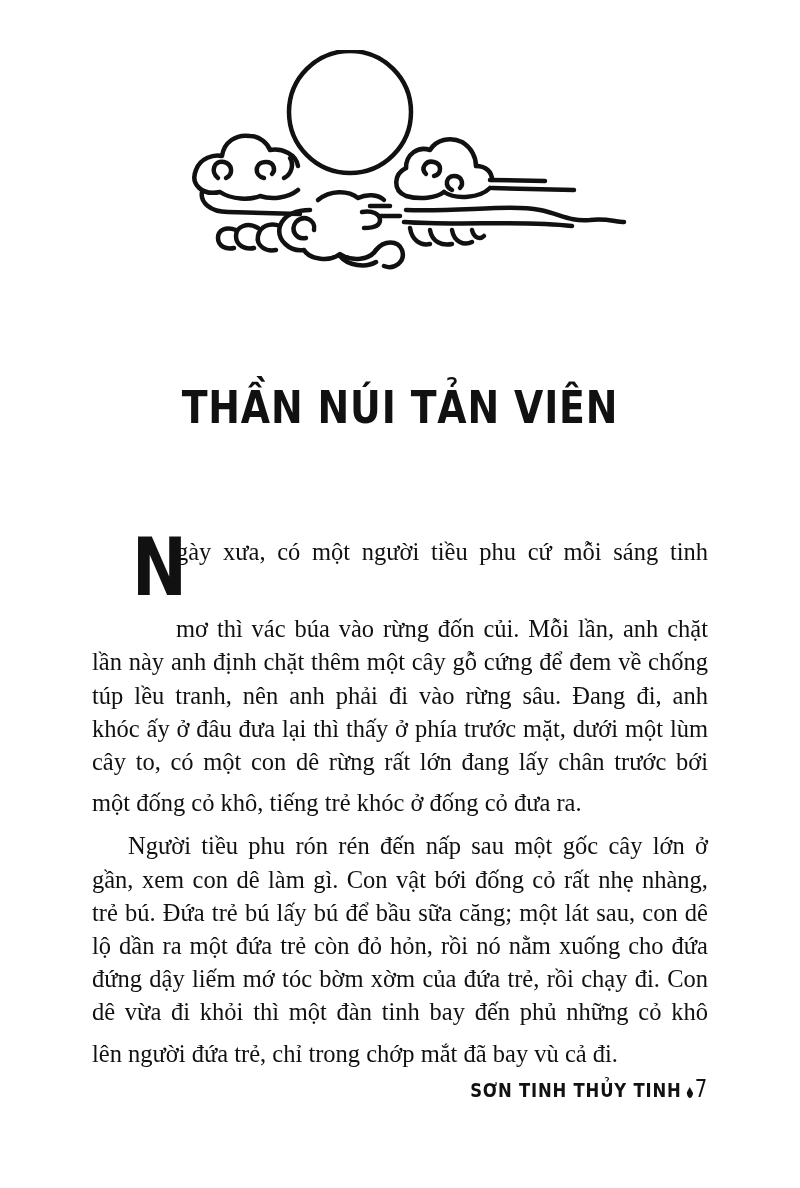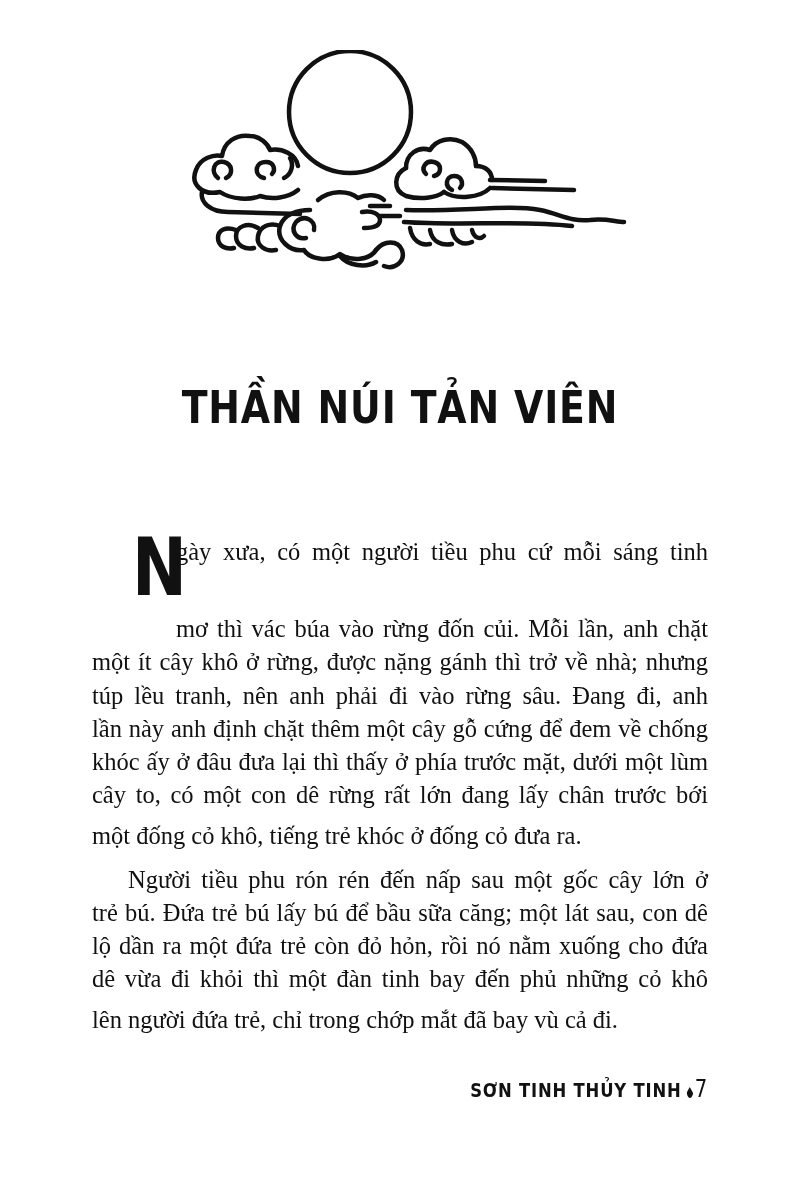--- a/index.html
+++ b/index.html
@@ -165,31 +165,32 @@
   </svg>
 </div>
 
 <div class="title">THẦN NÚI TẢN VIÊN</div>
 
 <div class="body-text">
   <div class="para" style="position:relative;">
     <span class="dropcap">N</span>
     <span class="line dropcap-line">gày xưa, có một người tiều phu cứ mỗi sáng tinh</span>
     <span class="line dropcap-line">mơ thì vác búa vào rừng đốn củi. Mỗi lần, anh chặt</span>
-    <span class="line">một ít cây khô ở rừng, được nặng gánh thì trở về nhà; nhưng</span>
+    <span class="line">lần này anh định chặt thêm một cây gỗ cứng để đem về chống</span>
     <span class="line">túp lều tranh, nên anh phải đi vào rừng sâu. Đang đi, anh</span>
-    <span class="line">lần này anh định chặt thêm một cây gỗ cứng để đem về chống</span>
     <span class="line">khóc ấy ở đâu đưa lại thì thấy ở phía trước mặt, dưới một lùm</span>
     <span class="line">cây to, có một con dê rừng rất lớn đang lấy chân trước bới</span>
     <span class="line last">một đống cỏ khô, tiếng trẻ khóc ở đống cỏ đưa ra.</span>
   </div>
   <div class="para">
     <span class="line indent">Người tiều phu rón rén đến nấp sau một gốc cây lớn ở</span>
+    <span class="line">gần, xem con dê làm gì. Con vật bới đống cỏ rất nhẹ nhàng,</span>
     <span class="line">trẻ bú. Đứa trẻ bú lấy bú để bầu sữa căng; một lát sau, con dê</span>
     <span class="line">lộ dần ra một đứa trẻ còn đỏ hỏn, rồi nó nằm xuống cho đứa</span>
+    <span class="line">đứng dậy liếm mớ tóc bờm xờm của đứa trẻ, rồi chạy đi. Con</span>
     <span class="line">dê vừa đi khỏi thì một đàn tinh bay đến phủ những cỏ khô</span>
     <span class="line last">lên người đứa trẻ, chỉ trong chớp mắt đã bay vù cả đi.</span>
   </div>
 </div>
 
 <div class="footer">
   <span>SƠN TINH THỦY TINH</span><span class="drop"></span><span class="pagenum">7</span>
 </div>
 
 </body></html>

